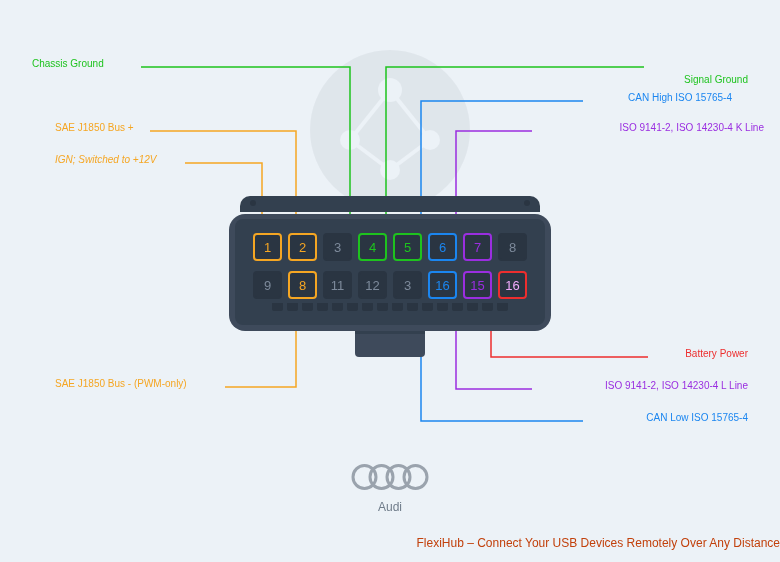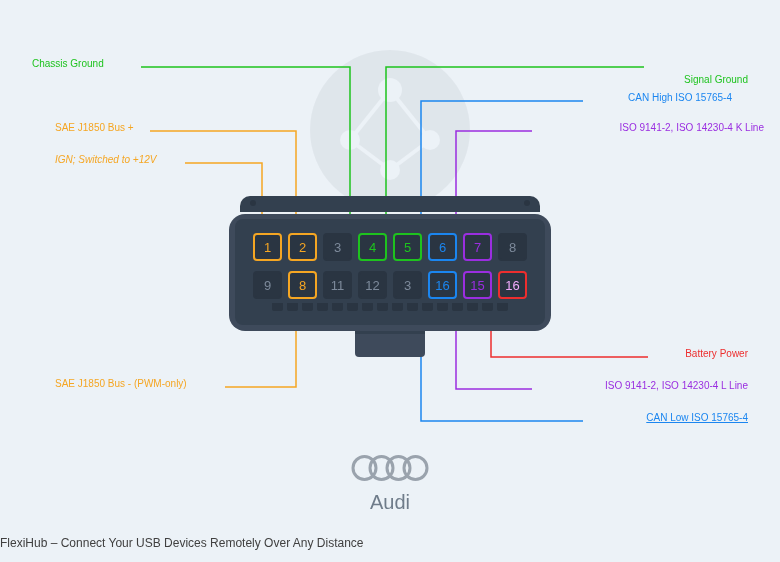--- a/index.html
+++ b/index.html
@@ -111,28 +111,28 @@
     transform: translateX(-50%);
     text-align: center;
     color: #6f7c8a;
   }
   .brand-rings { display:inline-flex; gap:-10px; }
   .brand-rings span {
     width: 26px; height: 26px; border: 3px solid #9aa3ad; border-radius: 50%;
     margin-left: -9px;
   }
   .brand-rings span:first-child { margin-left:0; }
-  .brand-name { font-size: 20px; color:#6f7c8a; margin-top:6px; font-weight:500; }
+  .brand-name { font-size: 12px; color:#6f7c8a; margin-top:6px; font-weight:500; }
   .footer {
     position: absolute;
     bottom: 12px;
     width: 100%;
-    text-align: left;
+    text-align: right;
     font-size: 12px;
-    color: #404040;
+    color: #c2410c;
   }
   .c-orange { color:#f5a623;margin-left:23px; }
   .c-green  { color:#1ec31e; }
   .c-blue   { color:#1b86f0; }
   .c-purple { color:#9a2ee0; }
   .c-red    { color:#ed2e2e; }
 </style>
 </head>
 <body>
 
@@ -148,21 +148,21 @@
 <div class="label c-green" style="left:32px;  top:58px;">Chassis Ground</div>
 <div class="label c-orange" style="left:32px;  top:122px;">SAE J1850 Bus +</div>
 <div class="label c-orange" style="left:32px;  top:154px;font-style:italic;">IGN; Switched to +12V</div>
 <div class="label c-orange" style="left:32px;  top:378px;">SAE J1850 Bus - (PWM-only)</div>
 
 <div class="label c-green" style="right:32px; top:58px;  text-align:center;margin-top:16px;">Signal Ground</div>
 <div class="label c-blue" style="right:48px; top:92px;  text-align:right;">CAN High ISO 15765-4</div>
 <div class="label c-purple" style="right:16px; top:122px; text-align:right;">ISO 9141-2, ISO 14230-4 K Line</div>
 <div class="label c-red" style="right:32px; top:348px; text-align:center;">Battery Power</div>
 <div class="label c-purple" style="right:32px; top:380px; text-align:left;">ISO 9141-2, ISO 14230-4 L Line</div>
-<div class="label c-blue" style="right:32px; top:412px; text-align:right;text-decoration:underline;">CAN Low ISO 15765-4</div>
+<div class="label c-blue" style="right:32px; top:412px; text-align:right;">CAN Low ISO 15765-4</div>
 
 <svg class="lines">
 
   <path d="M141 67 L350 67 L350 216" stroke="#1ec31e" fill="none" stroke-width="1.5"></path>
   <path d="M150 131 L296 131 L296 216" stroke="#f5a623" fill="none" stroke-width="1.5"></path>
   <path d="M185 163 L262 163 L262 216" stroke="#f5a623" fill="none" stroke-width="1.5"></path>
   <path d="M225 387 L296 387 L296 300" stroke="#f5a623" fill="none" stroke-width="1.5"></path>
 
   <path d="M644 67 L386 67 L386 216" stroke="#1ec31e" fill="none" stroke-width="1.5"></path>
   <path d="M583 101 L421 101 L421 216" stroke="#1b86f0" fill="none" stroke-width="1.5"></path>

